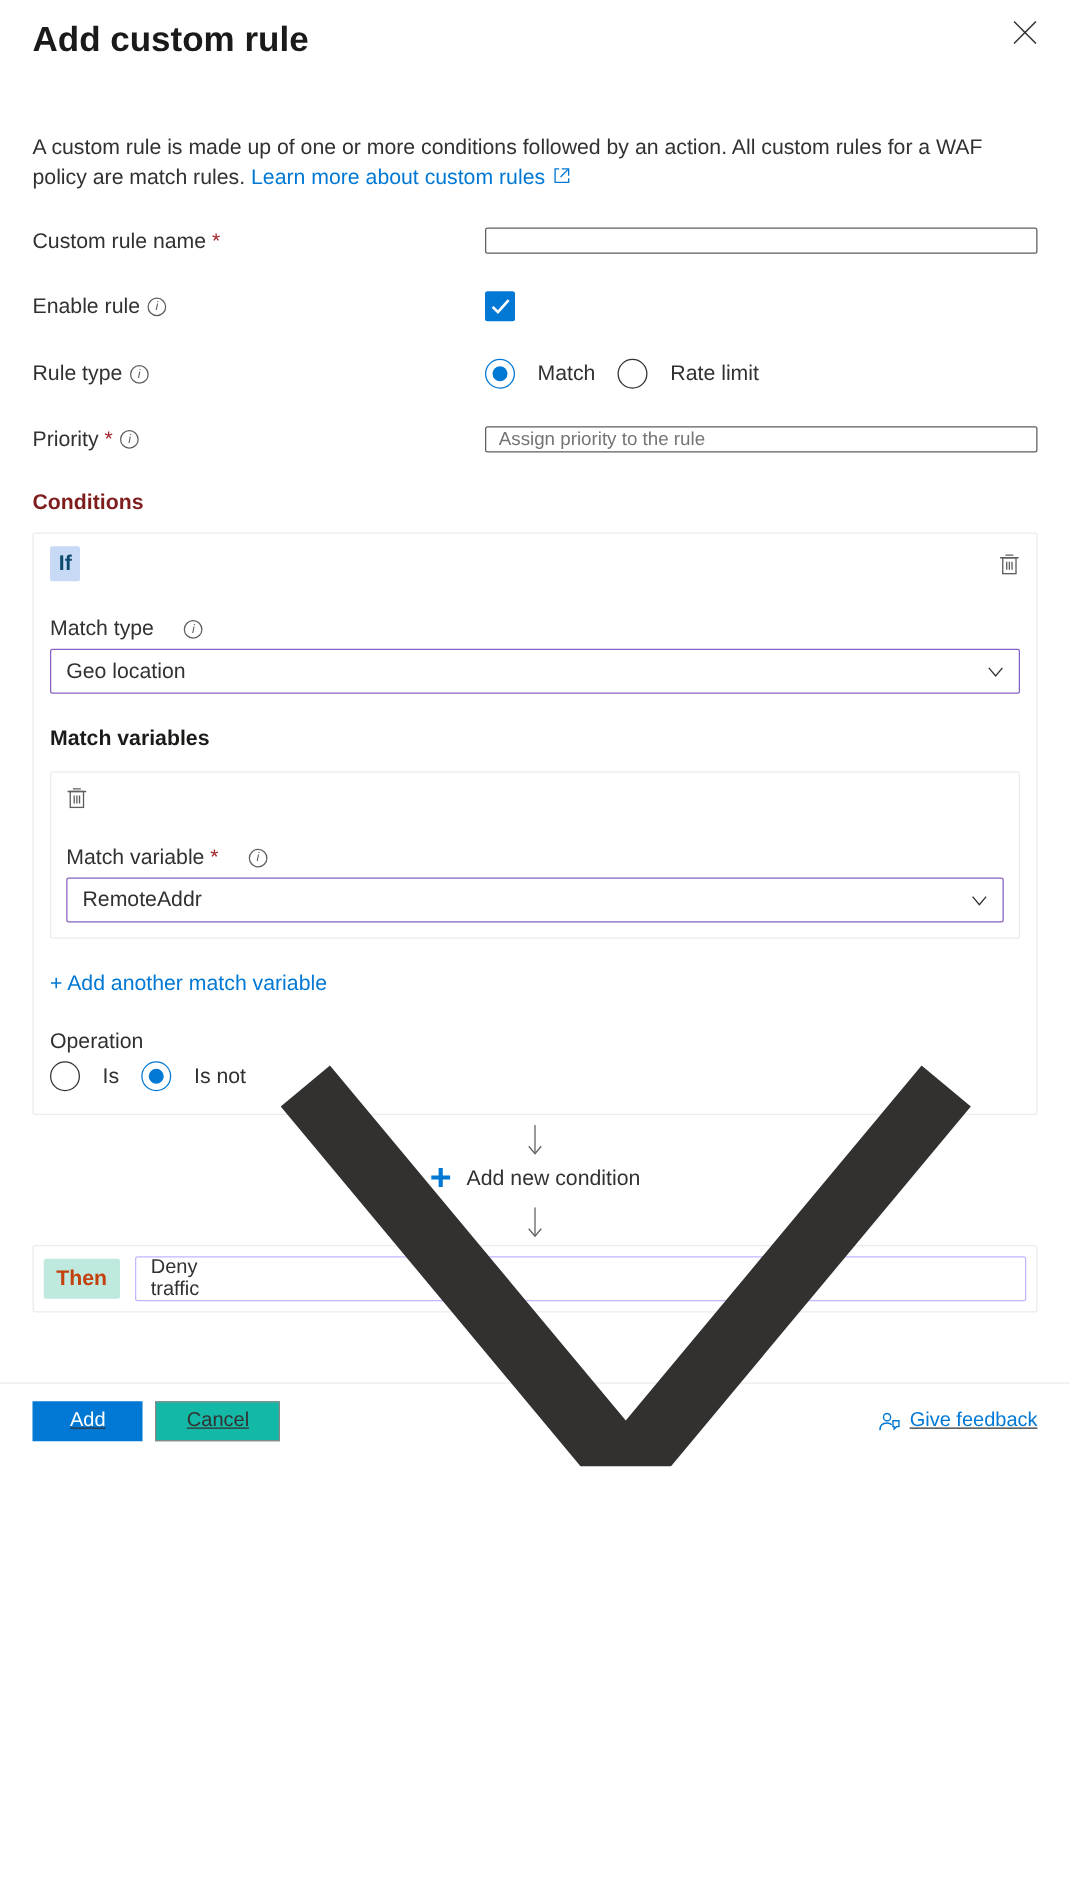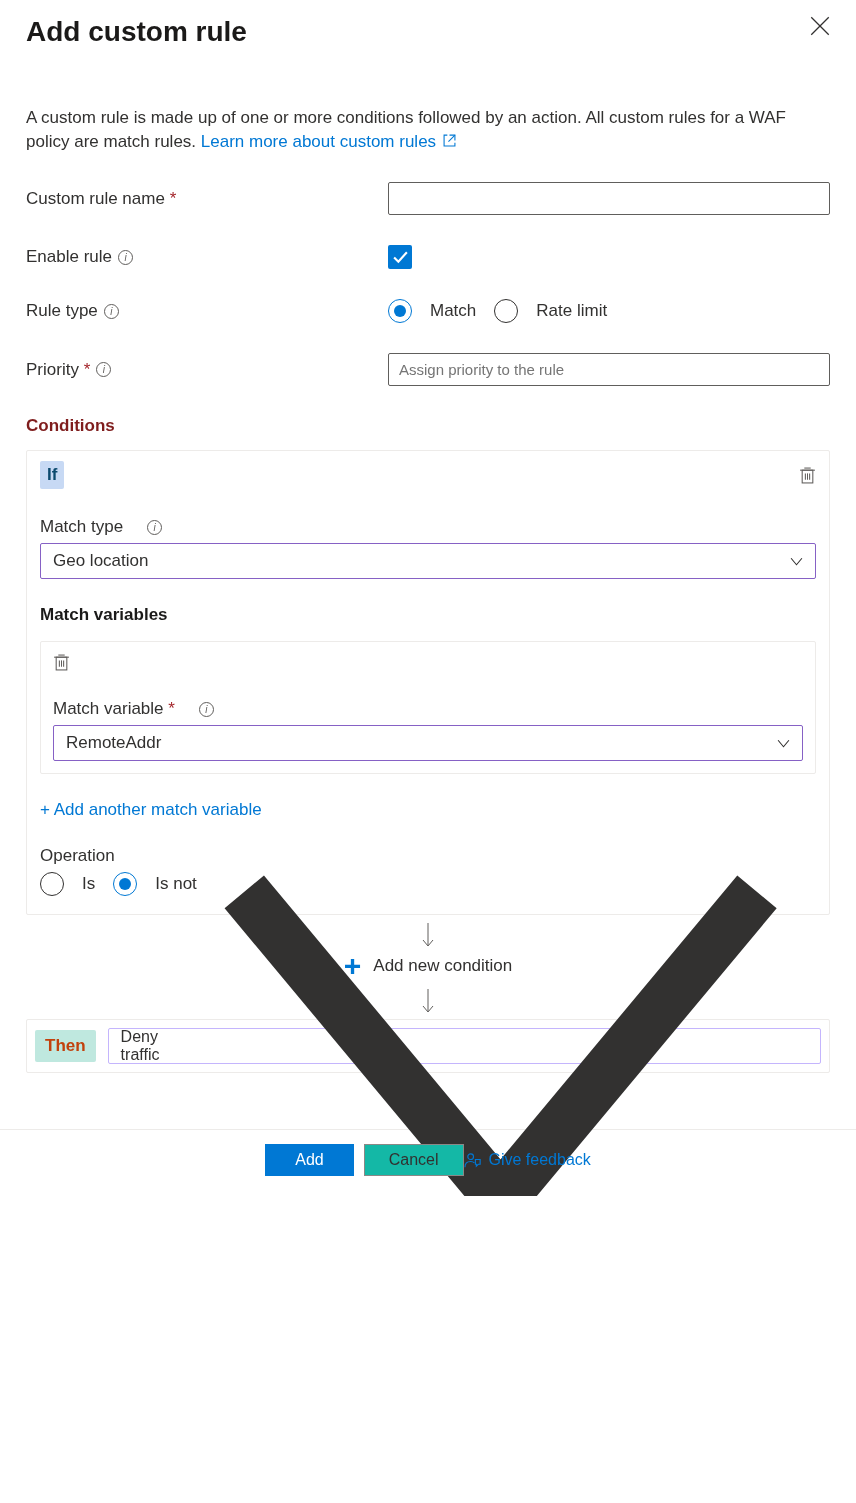--- a/index.html
+++ b/index.html
@@ -8,21 +8,21 @@
   .header-row { display: flex; justify-content: space-between; align-items: flex-start; margin-bottom: 58px; }
   .title { font-size: 28px; font-weight: 600; color: #1b1a19; }
   .close-x { width: 20px; height: 20px; cursor: pointer; color: #323130; }
   .desc { font-size: 17px; line-height: 24px; color: #323130; margin-bottom: 28px; }
   .link { color: #0078d4; text-decoration: none; }
   .extlink-icon { display: inline-block; width: 13px; height: 13px; margin-left: 2px; }
   .form-row { display: flex; align-items: center; margin-bottom: 30px; }
   .form-label { width: 362px; flex-shrink: 0; font-size: 17px; color: #323130; display: flex; align-items: center; gap: 6px; }
   .required { color: #a4262c; }
   .info-icon { width: 15px; height: 15px; border: 1px solid #605e5c; border-radius: 50%; display: inline-flex; align-items: center; justify-content: center; font-size: 10px; color: #605e5c; font-style: italic; }
-  .text-input { flex: 1; height: 33px; border: 1px solid #605e5c; border-radius: 2px; padding: 0 10px; font-size: 15px; }
+  .text-input { flex: 1; height: 21px; border: 1px solid #605e5c; border-radius: 2px; padding: 0 10px; font-size: 15px; }
   .checkbox { width: 24px; height: 24px; background: #0078d4; border-radius: 2px; display: flex; align-items: center; justify-content: center; cursor: pointer; }
   .checkbox svg { width: 17px; height: 17px; }
   .radio-row { display: flex; align-items: center; gap: 18px; }
   .radio { width: 24px; height: 24px; border: 1px solid #323130; border-radius: 50%; display: flex; align-items: center; justify-content: center; cursor: pointer; flex-shrink:0; }
   .radio.selected { border-color: #0078d4; }
   .radio-dot { width: 12px; height: 12px; background: #0078d4; border-radius: 50%; }
   .radio-label { font-size: 17px; }
   .section-header { font-size: 17px; font-weight: 600; color:#7f1d1d; margin-top: 10px; margin-bottom: 14px; }
   .cond-box { border: 1px solid #edebe9; border-radius: 2px; padding: 10px 13px 18px 13px; }
   .if-row { display:flex; justify-content:space-between; align-items:center; margin-bottom: 28px; }
@@ -39,21 +39,21 @@
   .op-label { font-size: 17px; margin-bottom: 6px; }
   .country-section { margin-top: 26px; }
   .arrow-down { display:flex; justify-content:center; margin-top: 6px; }
   .arrow-down svg { width: 14px; height: 28px; color: #605e5c; }
   .add-condition { display:flex; justify-content:center; align-items:center; gap:12px; cursor:pointer; margin-top:2px; }
   .plus-icon { color: #0078d4; font-size: 30px; font-weight:bold; line-height:1; }
   .add-cond-text { font-size: 17px; color:#323130; }
   .then-box { border: 1px solid #edebe9; border-radius: 2px; padding: 8px; display:flex; align-items:center; gap:12px; margin-top: 4px; }
   .then-badge { background: #bfe8df; color: #c2410c; font-weight: 600; font-size: 17px; padding: 6px 10px; border-radius:2px; }
   .then-select { flex:1; height: 36px; border: 1px solid #c4b5fd; border-radius: 2px; padding: 0 12px; font-size: 16px; background: #fff; display:flex; align-items:center; justify-content:flex-start; cursor:pointer; }
-  .footer { border-top: 1px solid #edebe9; margin-top: 56px; padding: 14px 26px 20px 26px; display:flex; justify-content:center; align-items:center; }
+  .footer { border-top: 1px solid #edebe9; margin-top: 56px; padding: 14px 26px 20px 26px; display:flex; justify-content:space-between; align-items:center;text-decoration:underline; }
   .btn-row { display:flex; gap:10px; }
   .btn-primary { background:#0078d4; color:#fff; border:none; padding:6px 30px; font-size:16px; cursor:pointer; }
   .btn-secondary { background:#14b8a6; color:#323130; border:1px solid #8a8886; padding:6px 24px; font-size:16px; cursor:pointer; }
   .feedback { color:#0078d4; font-size:16px; cursor:pointer; display:flex; align-items:center; gap:6px; }
   .feedback-icon { width:19px; height:19px; }
 </style>
 </head>
 <body>
 
 <div class="container">

